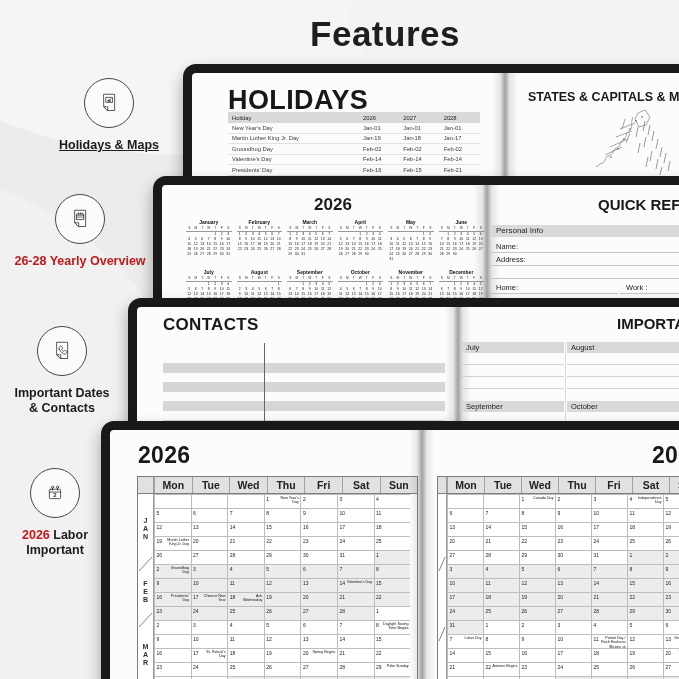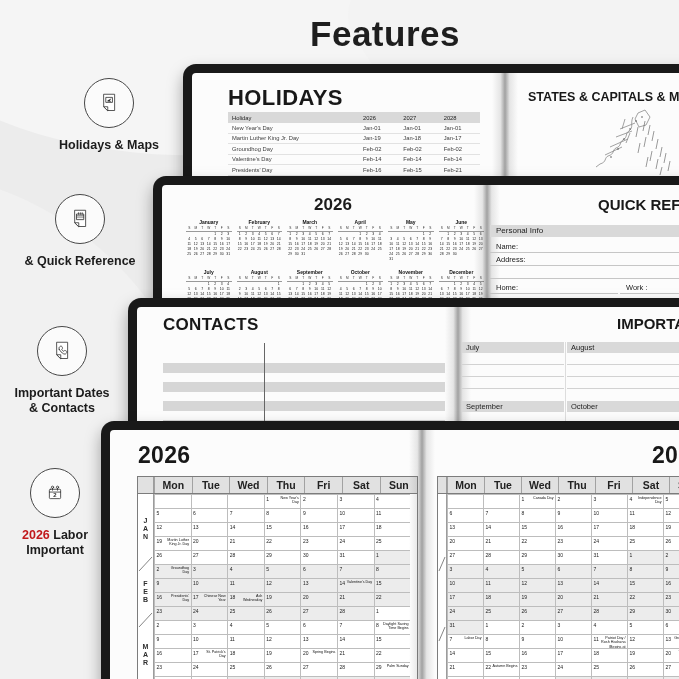--- a/index.html
+++ b/index.html
@@ -17,21 +17,21 @@
   .book{position:absolute;background:#191919;border-radius:13px;box-shadow:0 8px 16px rgba(0,0,0,0.35);}
   .book1{left:183px;top:64px;width:540px;height:128px;z-index:1;}
   .book2{left:153px;top:176px;width:560px;height:146px;z-index:2;}
   .book3{left:128px;top:298px;width:580px;height:150px;z-index:3;}
   .book4{left:101px;top:421px;width:610px;height:300px;z-index:4;}
   .pages{position:absolute;left:9px;top:9px;right:9px;bottom:9px;background:#fcfcfc;border-radius:4px;overflow:hidden;}
   .gutter{position:absolute;top:0;bottom:0;width:26px;
     background:linear-gradient(to right,rgba(255,255,255,0) 0%,rgba(110,110,110,0.16) 32%,rgba(35,35,35,0.42) 50%,rgba(110,110,110,0.16) 68%,rgba(255,255,255,0) 100%);}
 
   
-  .h-title{position:absolute;left:36px;top:12px;font-size:22px;font-weight:bold;letter-spacing:0.4px;color:#181818;}
+  .h-title{position:absolute;left:36px;top:12px;font-size:27px;font-weight:bold;letter-spacing:0.4px;color:#181818;}
   .h-table{position:absolute;left:36px;top:39px;width:252px;}
   .hrow{display:grid;grid-template-columns:52% 16% 16% 16%;align-items:center;height:9.5px;
         border-bottom:0.6px solid #e2e2e2;font-size:5.8px;color:#3c3c3c;}
   .hrow span{padding-left:4px;white-space:nowrap;overflow:hidden;}
   .hrow.hhead{background:#d9d9d9;height:11px;color:#222;border-bottom:none;}
   .map-title{position:absolute;left:336px;top:17px;font-size:12.5px;font-weight:bold;white-space:nowrap;color:#181818;}
   .map-svg{position:absolute;left:358px;top:36px;}
 
   
   .ov-title{position:absolute;left:96px;top:10px;width:150px;text-align:center;font-size:17px;font-weight:bold;}
@@ -72,21 +72,21 @@
         line-height:1.15;white-space:pre-line;color:#2e2e2e;}
   .slash{position:absolute;left:0;width:100%;height:16px;}
   .wgrid{display:grid;grid-auto-rows:14px;}
   .c{position:relative;border-left:0.6px solid #bdbdbd;border-top:0.6px solid #bdbdbd;background:#fff;}
   .c.alt{background:#ececec;}
   .c .n{position:absolute;left:1.5px;top:0.5px;font-size:5px;color:#222;}
   .c .hh{position:absolute;right:1.5px;top:1px;width:72%;font-size:3.7px;line-height:1.15;text-align:right;color:#111;}
 
   
   .sb-item{position:absolute;width:160px;display:flex;flex-direction:column;align-items:center;z-index:8;}
-  .sb1{left:29px;top:78px;}
+  .sb1{left:29px;top:78px;text-decoration:underline;}
   .sb2{left:0px;top:194px;}
   .sb3{left:-18px;top:326px;}
   .sb4{left:-25px;top:468px;}
   .sb-circle{width:48px;height:48px;border-radius:50%;border:1.6px solid #474747;background:#fbfbfb;
              display:flex;align-items:center;justify-content:center;}
   .sb-label{margin-top:10px;text-align:center;font-size:12.5px;font-weight:bold;line-height:1.22;color:#1c1c1c;}
   .sb-label .red{color:#c1191c;}
   .icon-svg{stroke:#333;fill:none;stroke-width:1.3;stroke-linejoin:round;stroke-linecap:round;}
 </style>
 </head>
@@ -1498,21 +1498,21 @@
             <path d="M16 30 L22 30 L22 36 Z" fill="#fff"></path>
             <rect x="19" y="16" width="11" height="9"></rect>
             <line x1="19" y1="19" x2="30" y2="19"></line>
             <line x1="21.5" y1="14" x2="21.5" y2="16.5"></line>
             <line x1="24.5" y1="14" x2="24.5" y2="16.5"></line>
             <line x1="27.5" y1="14" x2="27.5" y2="16.5"></line>
             <line x1="19" y1="21.8" x2="30" y2="21.8" stroke-width="0.7"></line>
           </svg>
         </div>
         <div class="sb-label">
-          <div><span>&amp; Quick Reference</span></div>
+          <div><span class="red">26-28 Yearly Overview</span></div>
         </div>
       </div>
       <div class="sb-item sb3">
         <div class="sb-circle">
           <svg class="icon-svg" width="30" height="30" viewBox="0 0 48 48">
             <path d="M16 10 H33 V36 H22 L16 30 Z" fill="#fff"></path>
             <path d="M16 30 L22 30 L22 36 Z" fill="#fff"></path>
             <path d="M19.5 21.5 q-1.5 -3 1 -4.5 l1.3 -0.8 q1 -0.6 1.7 0.4 l1.2 2 q0.6 1 -0.3 1.8 l-0.9 0.8 q1 2.4 3.3 3.3 l0.8 -0.9 q0.8 -0.9 1.8 -0.3 l2 1.2 q1 0.7 0.4 1.7 l-0.8 1.3 q-1.5 2.5 -4.5 1 q-4.5 -2.3 -7 -7 z"></path>
           </svg>
         </div>

